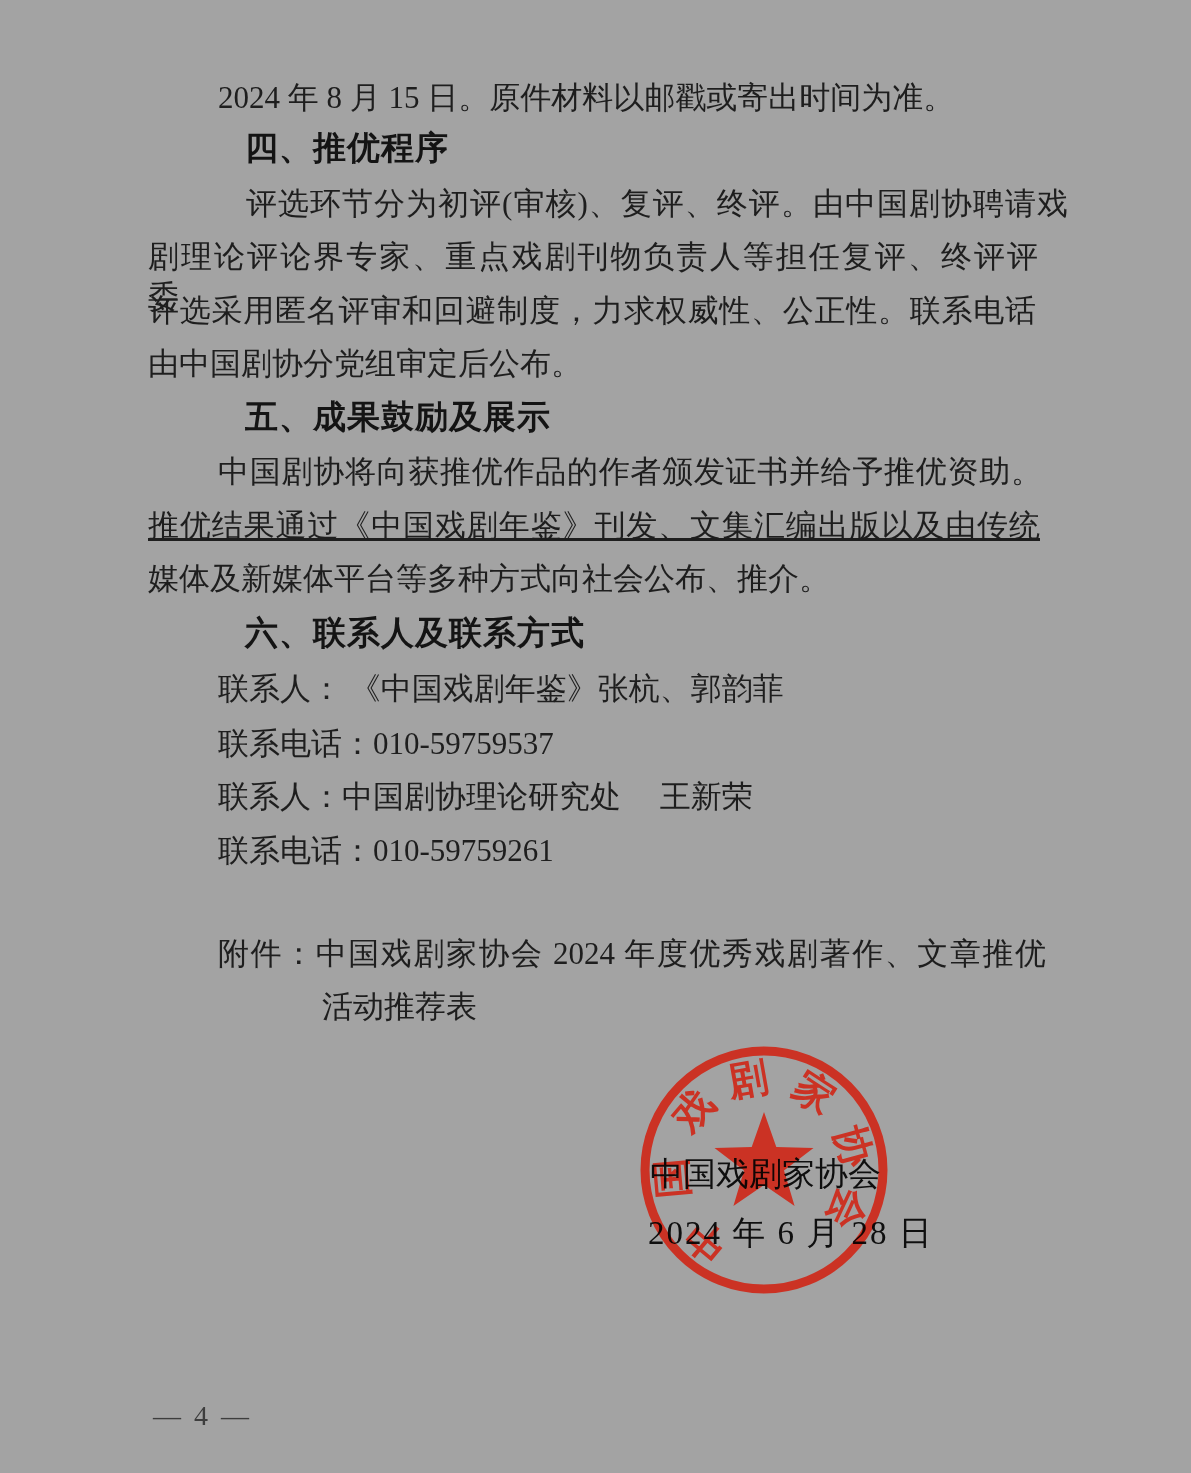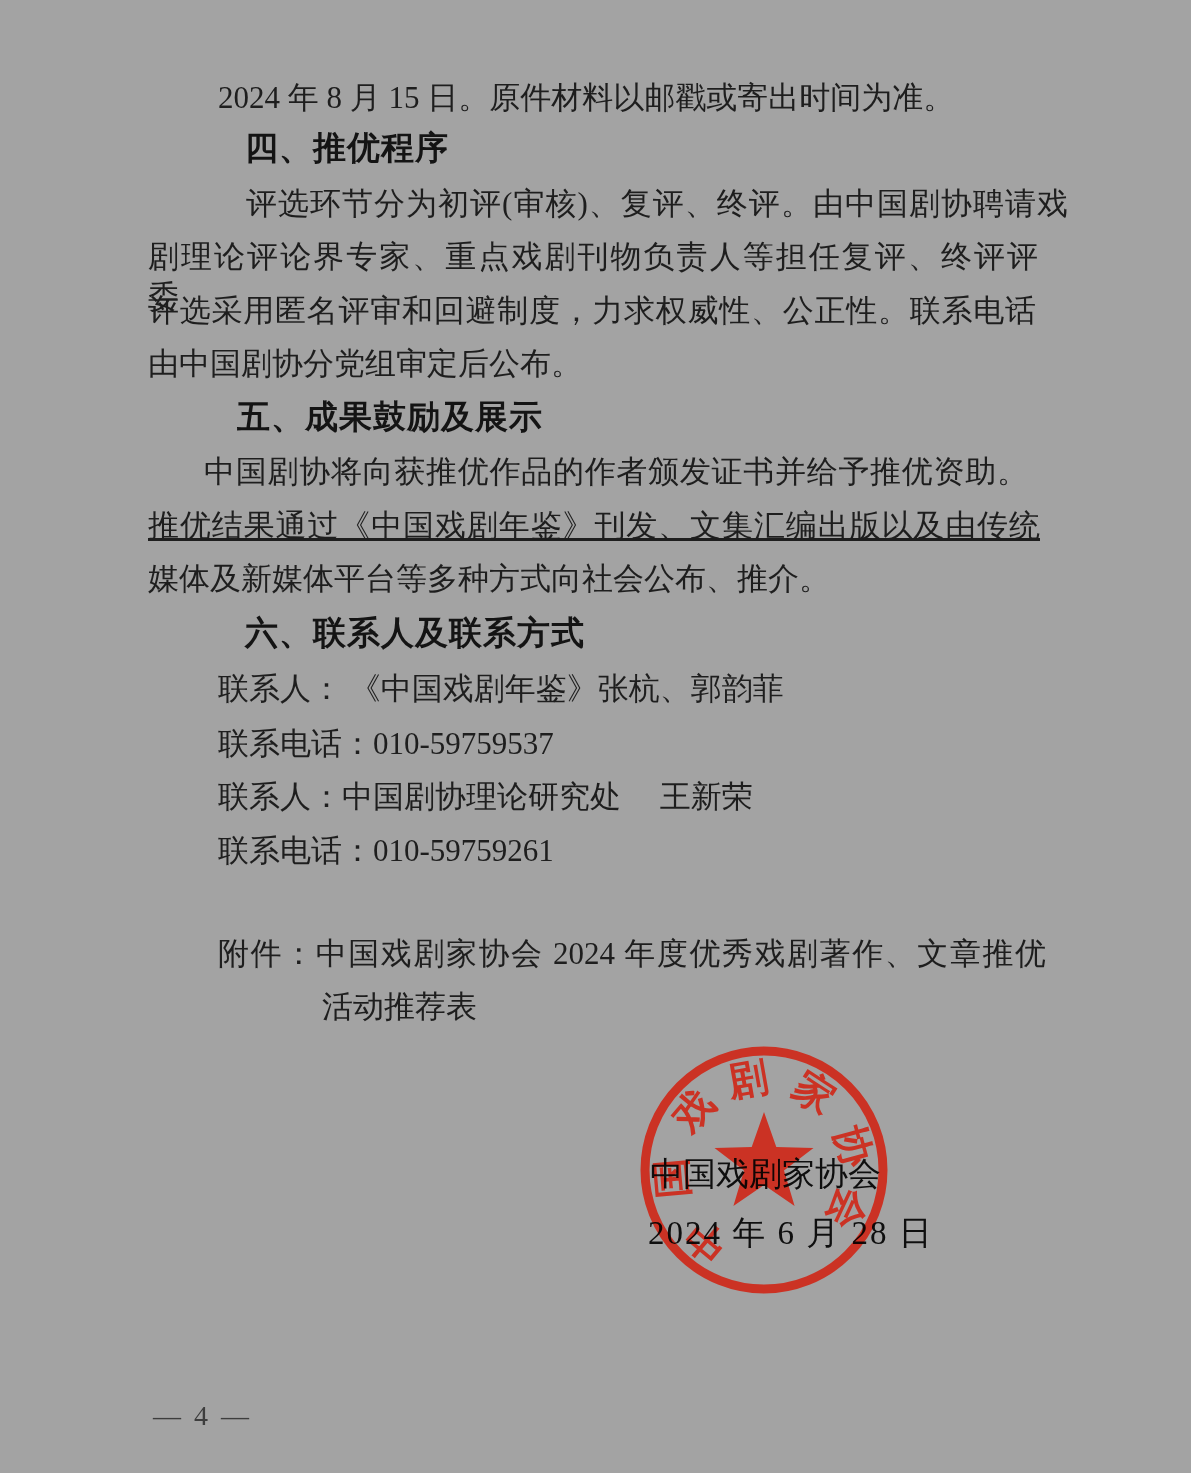--- a/index.html
+++ b/index.html
@@ -73,22 +73,22 @@
 <div class="page">
 
   <div class="t" style="left:218px; top:78px;">2024 年 8 月 15 日。原件材料以邮戳或寄出时间为准。</div>
 
   <div class="t h" style="left:218px; top:128px;">四、推优程序</div>
   <div class="t just" style="left:218px; top:184px; width:822px;margin-left:28px;">评选环节分为初评(审核)、复评、终评。由中国剧协聘请戏</div>
   <div class="t just" style="left:148px; top:237px; width:890px;">剧理论评论界专家、重点戏剧刊物负责人等担任复评、终评评委。</div>
   <div class="t just" style="left:148px; top:291px; width:888px;">评选采用匿名评审和回避制度，力求权威性、公正性。联系电话</div>
   <div class="t" style="left:148px; top:344px;">由中国剧协分党组审定后公布。</div>
 
-  <div class="t h" style="left:210px; top:397px;">五、成果鼓励及展示</div>
-  <div class="t just" style="left:204px; top:452px; width:824px;">中国剧协将向获推优作品的作者颁发证书并给予推优资助。</div>
+  <div class="t h" style="left:218px; top:397px;">五、成果鼓励及展示</div>
+  <div class="t just" style="left:218px; top:452px; width:824px;">中国剧协将向获推优作品的作者颁发证书并给予推优资助。</div>
   <div class="t just" style="left:148px; top:506px; width:892px;text-decoration:underline;">推优结果通过《中国戏剧年鉴》刊发、文集汇编出版以及由传统</div>
   <div class="t" style="left:148px; top:559px;">媒体及新媒体平台等多种方式向社会公布、推介。</div>
 
   <div class="t" style="left:218px; top:669px;">联系人： 《中国戏剧年鉴》张杭、郭韵菲</div>
   <div class="t h" style="left:218px; top:613px;">六、联系人及联系方式</div>
   <div class="t" style="left:218px; top:724px;">联系电话：010-59759537</div>
   <div class="t" style="left:218px; top:777px;">联系人：中国剧协理论研究处　 王新荣</div>
   <div class="t" style="left:218px; top:831px;">联系电话：010-59759261</div>
 
   <div class="t just" style="left:218px; top:934px; width:828px;">附件：中国戏剧家协会 2024 年度优秀戏剧著作、文章推优</div>

